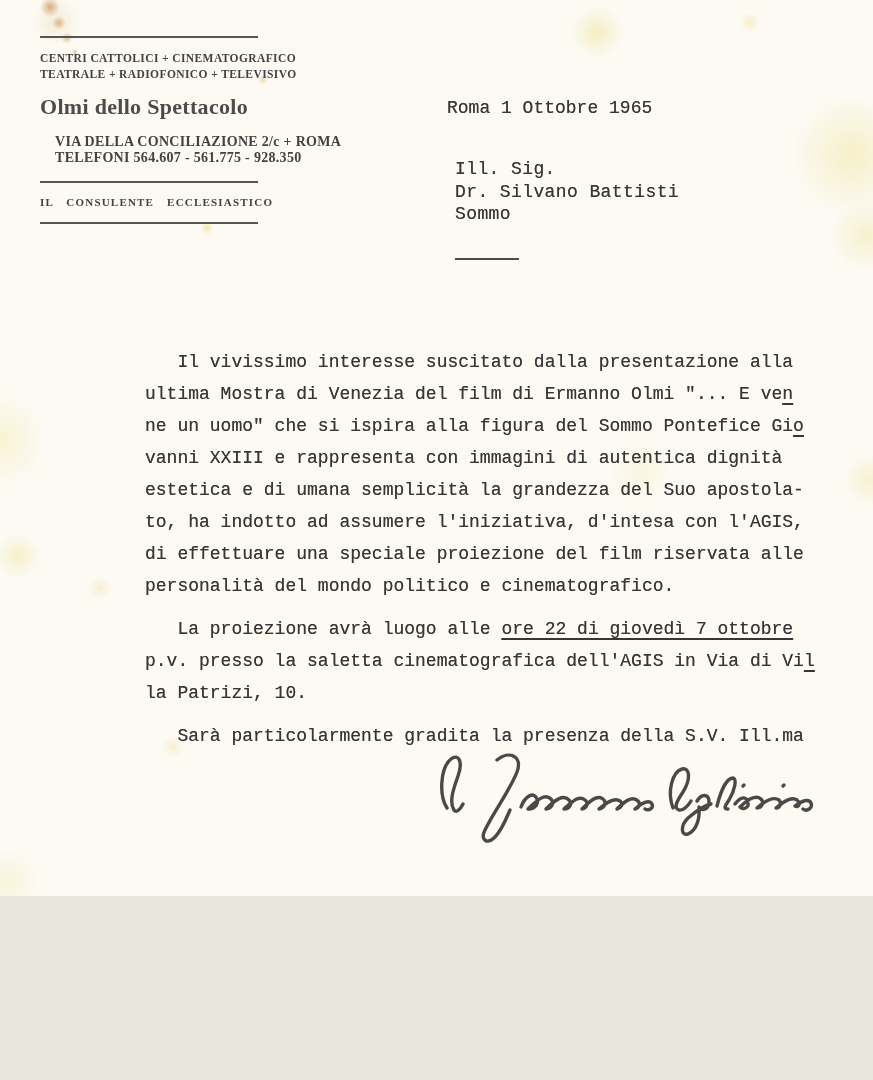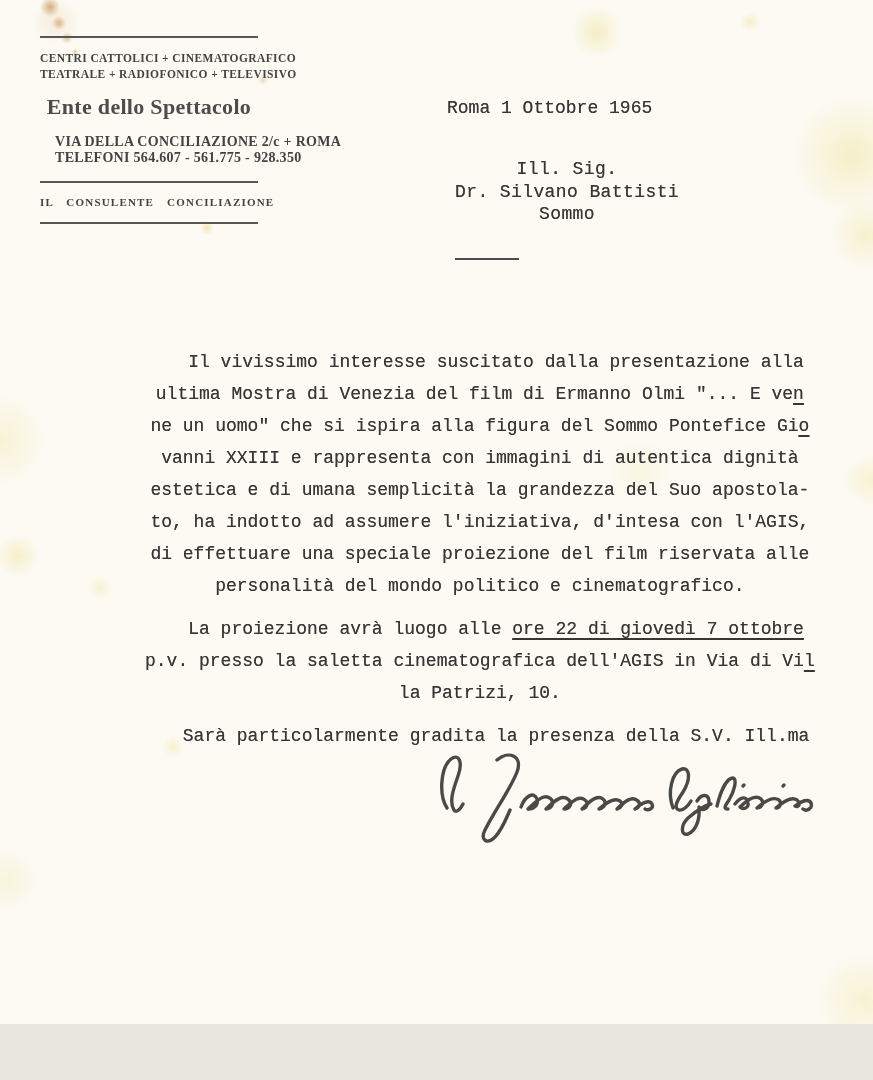--- a/index.html
+++ b/index.html
@@ -1,24 +1,23 @@
 <!DOCTYPE html>
 <html><head>
 <meta charset="utf-8">
 <style>
   html,body{margin:0;padding:0;background:#e9e6de;}
   .page{
     position:relative;
-    width:873px;height:1024px;
+    width:873px;height:896px;
     margin:0 auto;
     background:#fcfaf3;
     overflow:hidden;
     font-family:"Liberation Mono", monospace;
     color:#333;
-    text-align:center;
   }
   
   .page::before{
     content:"";
     position:absolute;inset:0;
     pointer-events:none;
     background:
       
       radial-gradient(circle 10px at 50px 7px,  rgba(186,112,40,.55), rgba(186,112,40,0) 100%),
       radial-gradient(circle 7px  at 59px 23px, rgba(186,112,40,.45), rgba(186,112,40,0) 100%),
@@ -68,25 +67,25 @@
   .sig-svg{left:425px;top:746px;}
 </style>
 </head>
 <body>
 
 <div class="page">
 
   <div class="abs lh-rule" style="top:36px"></div>
   <div class="abs lh lh-org" style="top:52px">CENTRI CATTOLICI + CINEMATOGRAFICO</div>
   <div class="abs lh lh-org" style="top:68px">TEATRALE + RADIOFONICO + TELEVISIVO</div>
-  <div class="abs lh lh-entity" style="top:94px">Ente dello Spettacolo</div>
+  <div class="abs lh lh-entity" style="top:94px">Olmi dello Spettacolo</div>
   <div class="abs lh lh-small" style="top:134px">VIA DELLA CONCILIAZIONE 2/c + ROMA</div>
   <div class="abs lh lh-small" style="top:150px">TELEFONI 564.607 - 561.775 - 928.350</div>
   <div class="abs lh-rule" style="top:181px"></div>
-  <div class="abs lh lh-role" style="top:196px">IL CONSULENTE CONCILIAZIONE</div>
+  <div class="abs lh lh-role" style="top:196px">IL CONSULENTE ECCLESIASTICO</div>
   <div class="abs lh-rule" style="top:222px"></div>
 
   <div class="abs tw date">Roma 1 Ottobre 1965</div>
 
   <div class="abs tw recipient" id="recipient-block"><div class="line">Ill. Sig.</div><div class="line">Dr. Silvano Battisti</div><div class="line">Sommo</div></div>
   <div class="abs recip-underline"></div>
 
   <div class="abs tw bodytext" id="body-text"><div class="para"><div class="line"><span>   Il vivissimo interesse suscitato dalla presentazione alla</span></div><div class="line"><span>ultima Mostra di Venezia del film di Ermanno Olmi "... E ve</span><span class="u">n</span></div><div class="line"><span>ne un uomo" che si ispira alla figura del Sommo Pontefice Gi</span><span class="u">o</span></div><div class="line"><span>vanni XXIII e rappresenta con immagini di autentica dignità</span></div><div class="line"><span>estetica e di umana semplicità la grandezza del Suo apostola-</span></div><div class="line"><span>to, ha indotto ad assumere l'iniziativa, d'intesa con l'AGIS,</span></div><div class="line"><span>di effettuare una speciale proiezione del film riservata alle</span></div><div class="line"><span>personalità del mondo politico e cinematografico.</span></div></div><div class="para"><div class="line"><span>   La proiezione avrà luogo alle </span><span class="u">ore 22 di giovedì 7 ottobre</span></div><div class="line"><span>p.v. presso la saletta cinematografica dell'AGIS in Via di Vi</span><span class="u">l</span></div><div class="line"><span>la Patrizi, 10.</span></div></div><div class="para"><div class="line"><span>   Sarà particolarmente gradita la presenza della S.V. Ill.ma</span></div></div></div>
 
   <svg class="abs sig-svg" width="395" height="104" viewBox="0 0 395 104">

